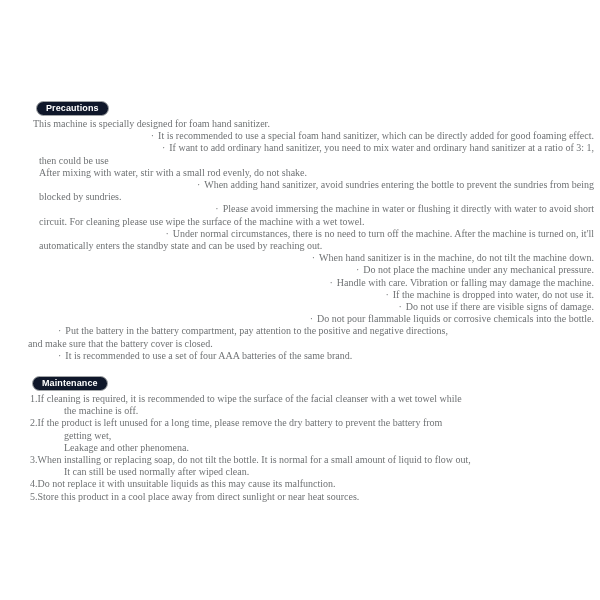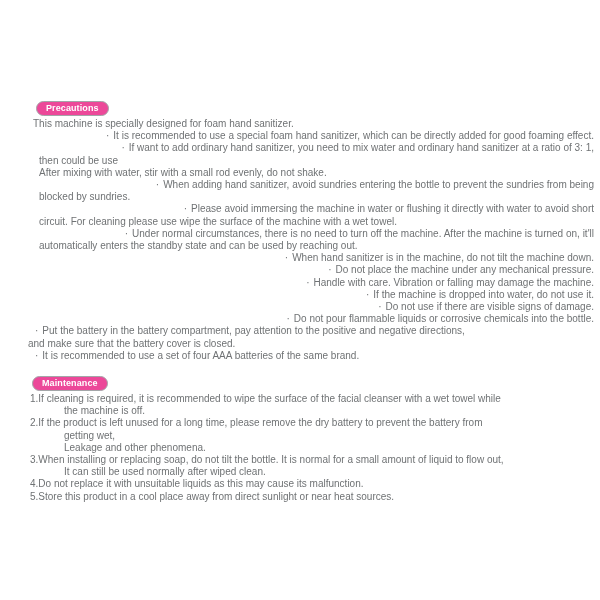--- a/index.html
+++ b/index.html
@@ -15,44 +15,45 @@
     position: absolute;
     left: 28px;
     top: 101px;
     width: 566px;
     color: #6f7274;
     font-size: 10px;
   }
   section { display: block; }
   .badge {
     display: inline-block;
-    background: #ec4899;
+    background: #0f172a;
     border: 1px solid #a3a6a8;
     color: #ffffff;
     font-weight: bold;
     font-size: 9px;
     line-height: 10px;
     padding: 1px 9px 2px 9px;
     border-radius: 8px;
     margin-bottom: 2px;
     letter-spacing: 0.1px;
   }
   section:nth-child(1) .badge { margin-left: 8px; }
   section:nth-child(2) .badge { margin-left: 4px; margin-top: 14px; }
   .line {
     line-height: 12.2px;
     white-space: nowrap;
+    font-family: Liberation Serif, serif;
   }
   .dot {
     display: inline-block;
     margin-right: 4px;
   }
   .para    { padding-left: 5px; }
   .bullet  { padding-left: 3px; text-align: right; }
-  .bullet2 { padding-left: 7px; }
+  .bullet2 { padding-left: 7px; margin-left: 23px; }
   .cont    { padding-left: 11px; }
   .flush   { padding-left: 0; }
   .num     { padding-left: 2px; }
   .numcont { padding-left: 6px; margin-left: 30px; }
 </style>
 </head>
 <body>
 
 <div class="doc" id="doc">
     <section><div class="badge">Precautions</div><div class="line para">This machine is specially designed for foam hand sanitizer.</div><div class="line bullet"><span class="dot">·</span><span>It is recommended to use a special foam hand sanitizer, which can be directly added for good foaming effect.</span></div><div class="line bullet"><span class="dot">·</span><span>If want to add ordinary hand sanitizer, you need to mix water and ordinary hand sanitizer at a ratio of 3: 1,</span></div><div class="line cont">then could be use</div><div class="line cont">After mixing with water, stir with a small rod evenly, do not shake.</div><div class="line bullet"><span class="dot">·</span><span>When adding hand sanitizer, avoid sundries entering the bottle to prevent the sundries from being</span></div><div class="line cont">blocked by sundries.</div><div class="line bullet"><span class="dot">·</span><span>Please avoid immersing the machine in water or flushing it directly with water to avoid short</span></div><div class="line cont">circuit. For cleaning please use wipe the surface of the machine with a wet towel.</div><div class="line bullet"><span class="dot">·</span><span>Under normal circumstances, there is no need to turn off the machine. After the machine is turned on, it'll</span></div><div class="line cont">automatically enters the standby state and can be used by reaching out.</div><div class="line bullet"><span class="dot">·</span><span>When hand sanitizer is in the machine, do not tilt the machine down.</span></div><div class="line bullet"><span class="dot">·</span><span>Do not place the machine under any mechanical pressure.</span></div><div class="line bullet"><span class="dot">·</span><span>Handle with care. Vibration or falling may damage the machine.</span></div><div class="line bullet"><span class="dot">·</span><span>If the machine is dropped into water, do not use it.</span></div><div class="line bullet"><span class="dot">·</span><span>Do not use if there are visible signs of damage.</span></div><div class="line bullet"><span class="dot">·</span><span>Do not pour flammable liquids or corrosive chemicals into the bottle.</span></div><div class="line bullet2"><span class="dot">·</span><span>Put the battery in the battery compartment, pay attention to the positive and negative directions,</span></div><div class="line flush">and make sure that the battery cover is closed.</div><div class="line bullet2"><span class="dot">·</span><span>It is recommended to use a set of four AAA batteries of the same brand.</span></div></section>

